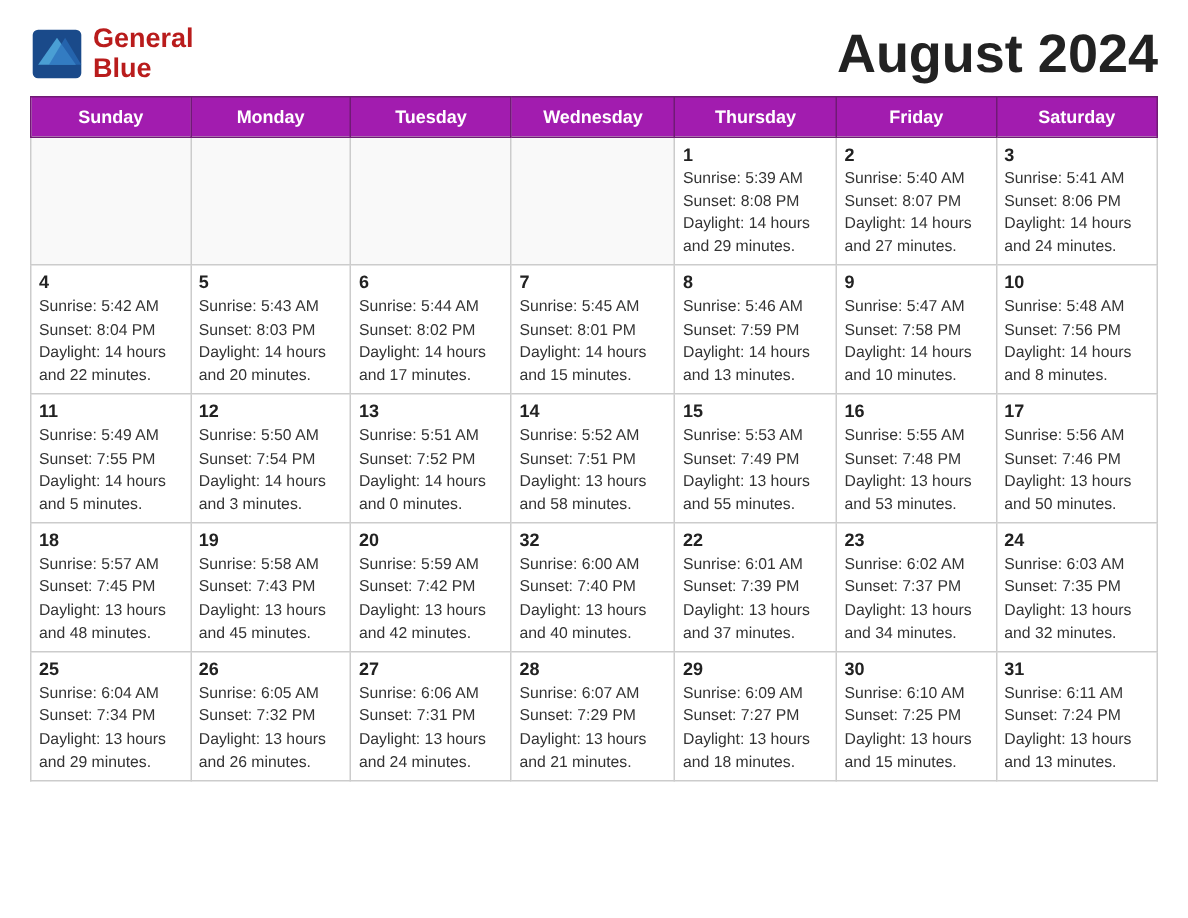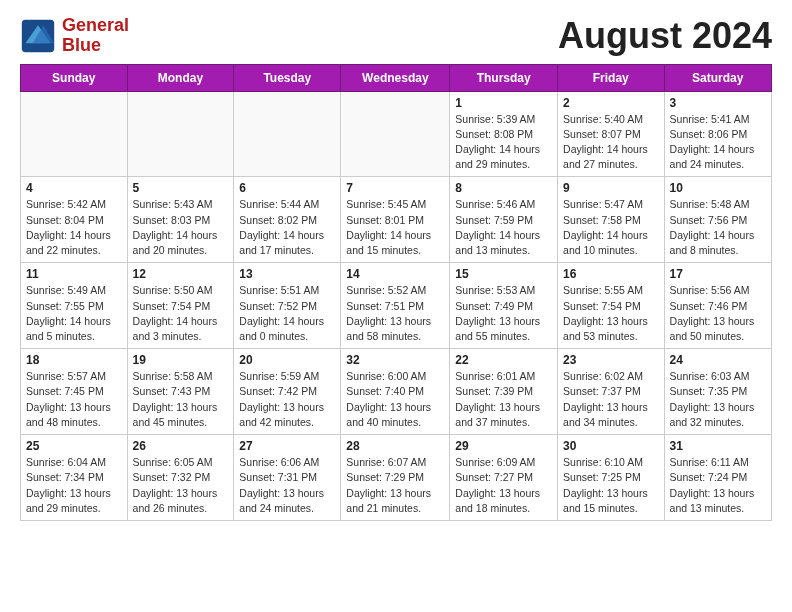--- a/index.html
+++ b/index.html
@@ -230,21 +230,21 @@
         <td>
           <span class="day-num">15</span>
           <div class="day-info" style="white-space: pre-line;">Sunrise: 5:53 AM
 Sunset: 7:49 PM
 Daylight: 13 hours
 and 55 minutes.</div>
         </td>
         <td>
           <span class="day-num">16</span>
           <div class="day-info" style="white-space: pre-line;">Sunrise: 5:55 AM
-Sunset: 7:54 PM
+Sunset: 7:48 PM
 Daylight: 13 hours
 and 53 minutes.</div>
         </td>
         <td>
           <span class="day-num">17</span>
           <div class="day-info" style="white-space: pre-line;">Sunrise: 5:56 AM
 Sunset: 7:46 PM
 Daylight: 13 hours
 and 50 minutes.</div>
         </td>

